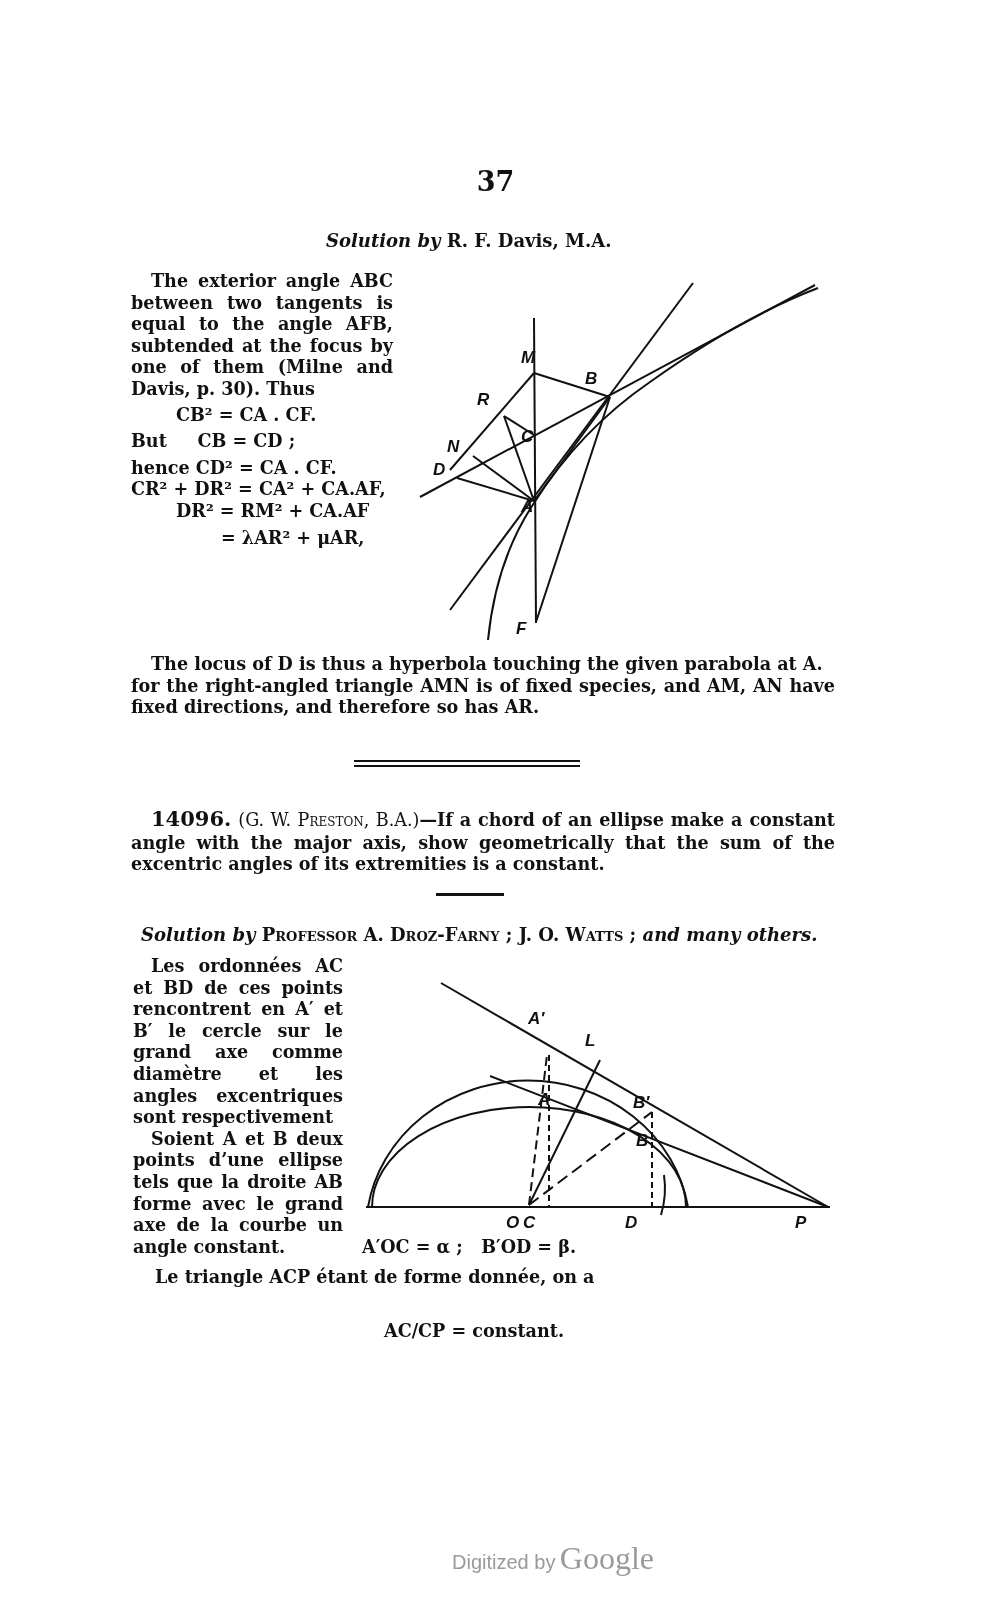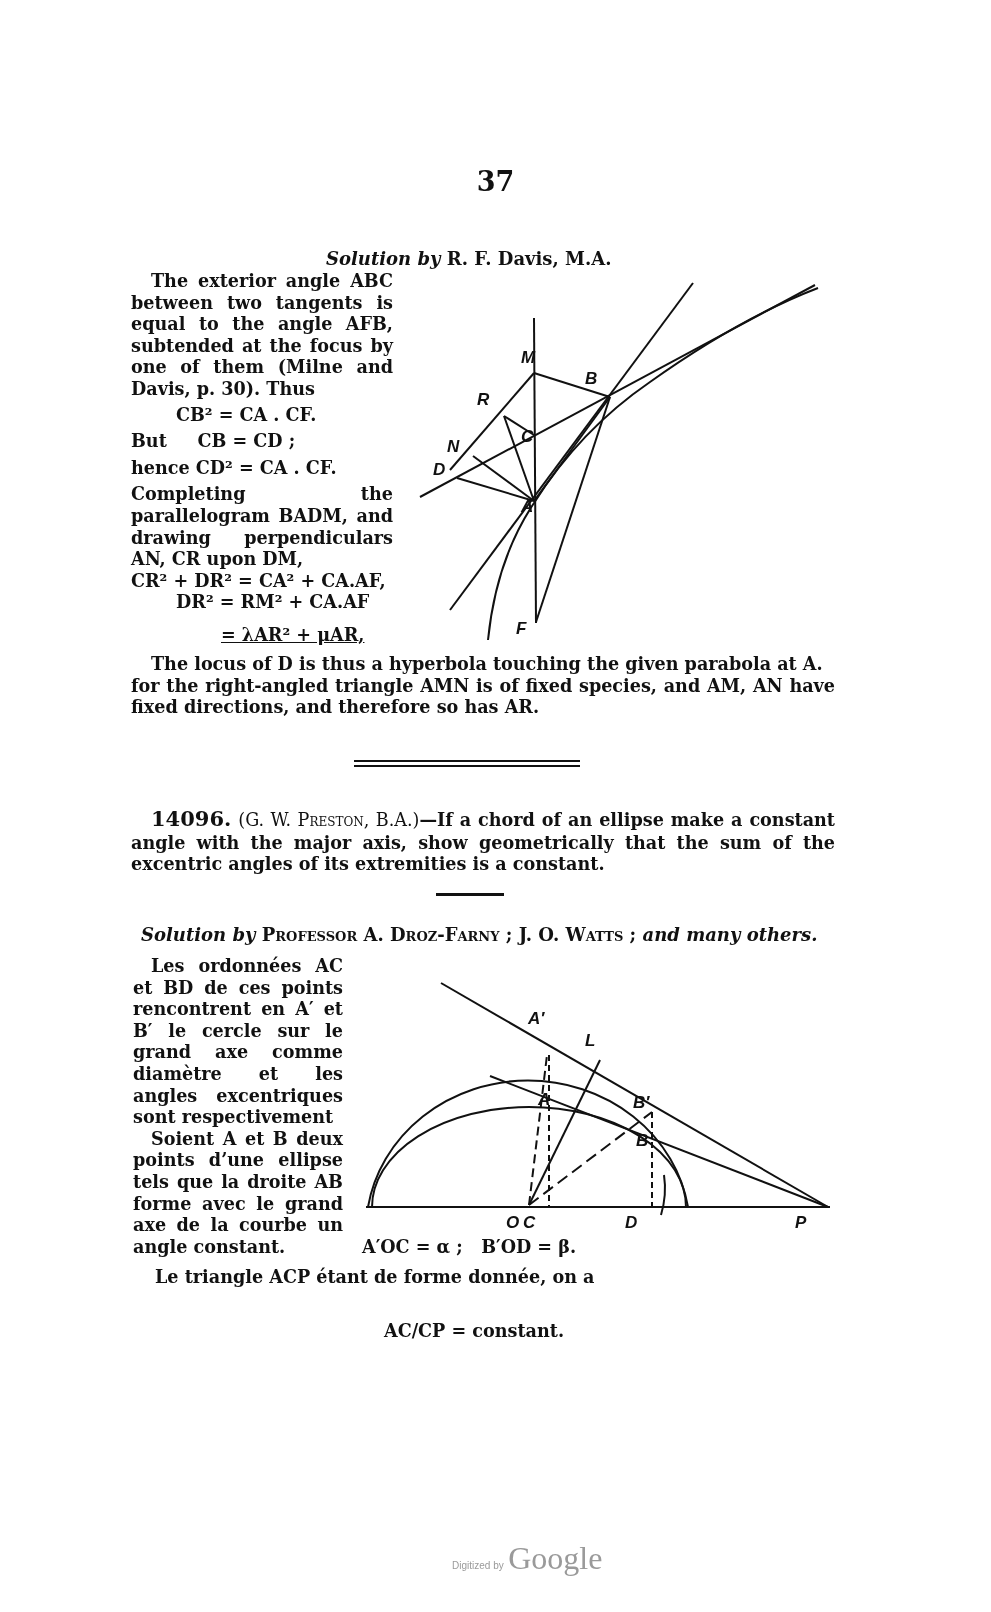--- a/index.html
+++ b/index.html
@@ -14,43 +14,42 @@
   .col1 { left:131px; top:270px; width:262px; text-align:justify; }
   .col1 p { margin:0; }
   .col1 .indent { text-indent:20px; }
   .eq { white-space:nowrap; }
   .full { left:131px; width:704px; text-align:justify; }
   .full p { margin:0; }
   .rule { background:#111; height:2px; }
   .col2 { left:133px; top:984px; width:210px; text-align:justify; }
   .col2 p { margin:0; }
   .google { left:452px; top:1540px; color:#9a9a9a; font-family:"Liberation Sans",sans-serif; white-space:nowrap; }
-  .google .small { font-size:10px; }
+  .google .small { font-size:20px; }
   .google .big { font-family:"Liberation Serif",serif; font-size:32px; }
   svg text { font-family:"Liberation Sans",sans-serif; font-style:italic; font-weight:bold; font-size:17px; fill:#111; }
 </style>
 </head>
 <body>
 
 <div class="abs pageno">37</div>
 
-<div class="abs solhead" style="left:326px; top:248px;">
+<div class="abs solhead" style="left:326px; top:230px;">
   <span class="it">Solution by</span>
   <span>R. F. Davis, M.A.</span>
 </div>
 
 <div class="abs body col1">
   <p class="indent">The exterior angle ABC between two tangents is equal to the angle AFB, subtended at the focus by one of them (Milne and Davis, p. 30).  Thus</p>
   <p class="eq" style="padding-left:45px; margin-top:4px;">CB² = CA . CF.</p>
   <p class="eq" style="margin-top:5px; white-space:pre;">But     CB = CD ;</p>
   <p class="eq" style="margin-top:5px;">hence CD² = CA . CF.</p>
-  <p style="margin-top:5px;">Completing the parallelogram BADM, and drawing perpendiculars AN, CR upon DM,</p>
   <p class="eq" style="">CR² + DR² = CA² + CA.AF,</p>
   <p class="eq" style="padding-left:45px;">DR² = RM² + CA.AF</p>
-  <p class="eq" style="padding-left:90px; margin-top:11px;text-decoration:underline;">= λAR² + μAR,</p>
+  <p class="eq" style="padding-left:90px; margin-top:5px;">= λAR² + μAR,</p>
 </div>
 
 <svg class="abs" style="left:0; top:0;" width="991" height="700">
   <g stroke="#111" stroke-width="2" fill="none">
     <line x1="534" y1="318" x2="536" y2="623"></line>
     <line x1="534" y1="373" x2="610" y2="397"></line>
     <line x1="450" y1="470" x2="534" y2="373"></line>
     <line x1="504" y1="416" x2="534" y2="435"></line>
     <line x1="504" y1="416" x2="534" y2="501"></line>
     <line x1="473" y1="456" x2="534" y2="501"></line>

